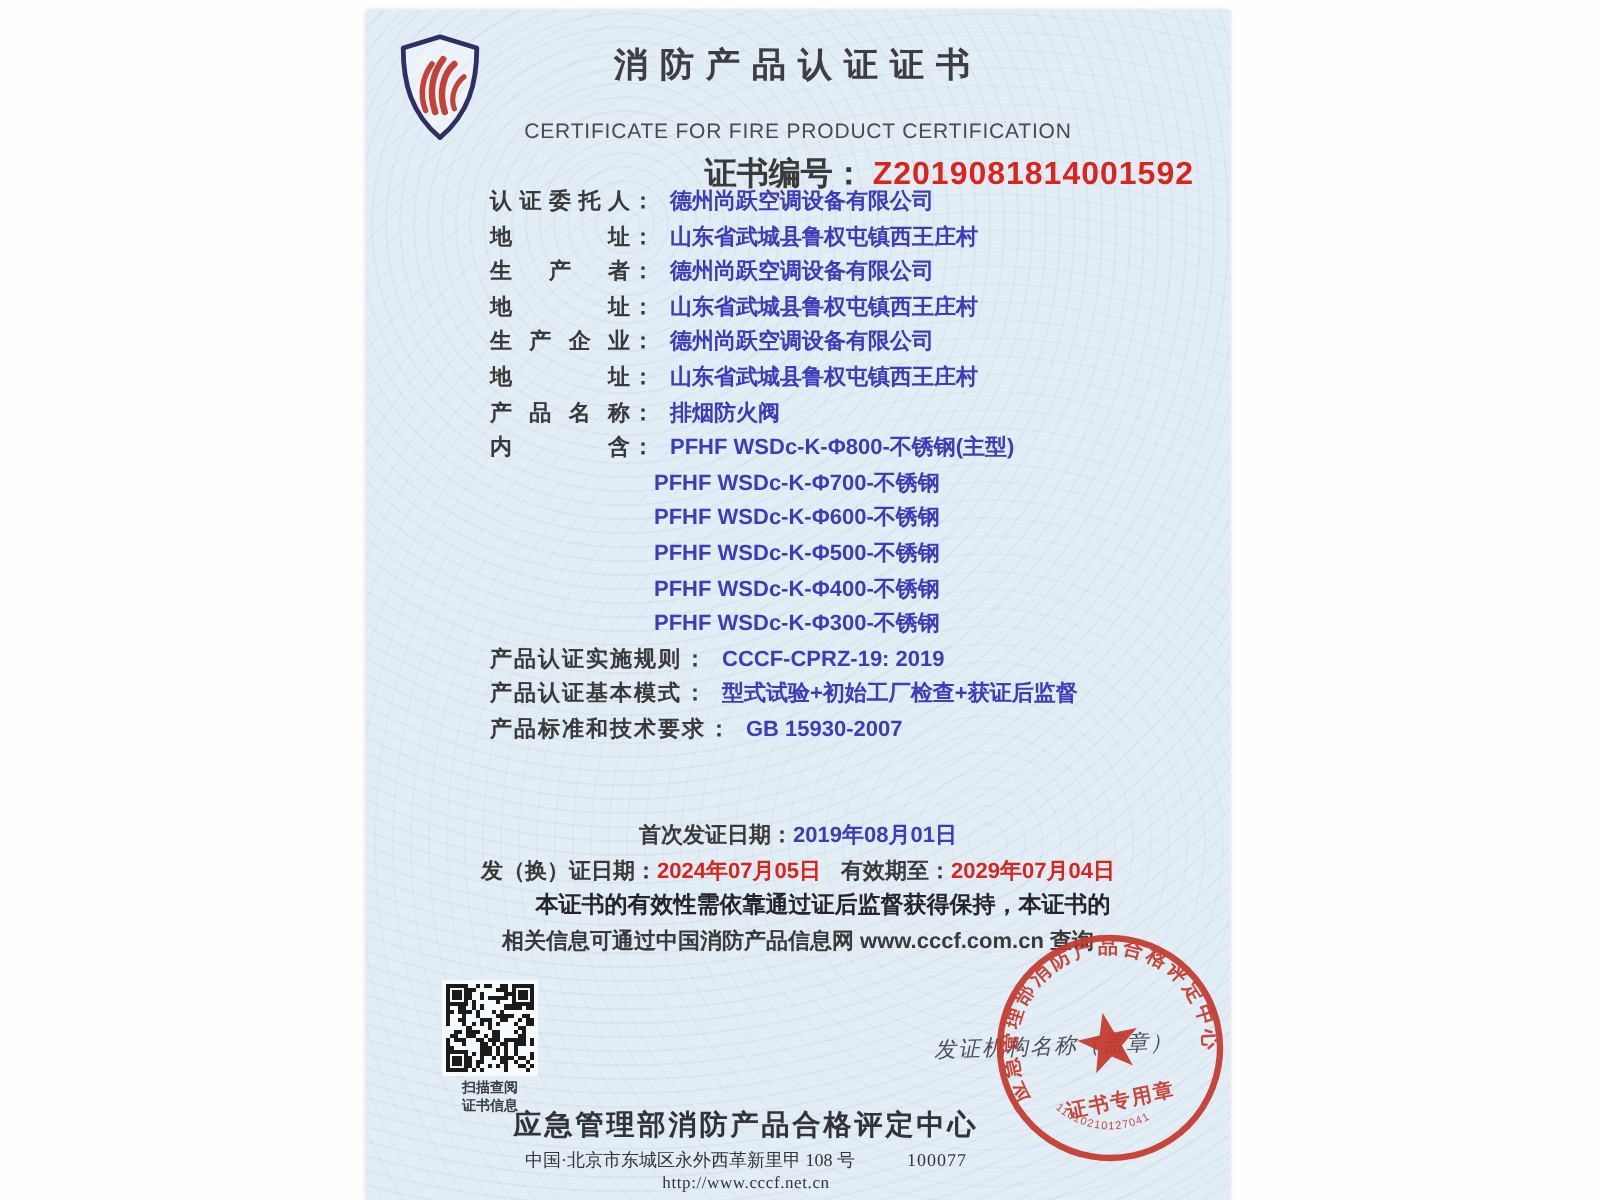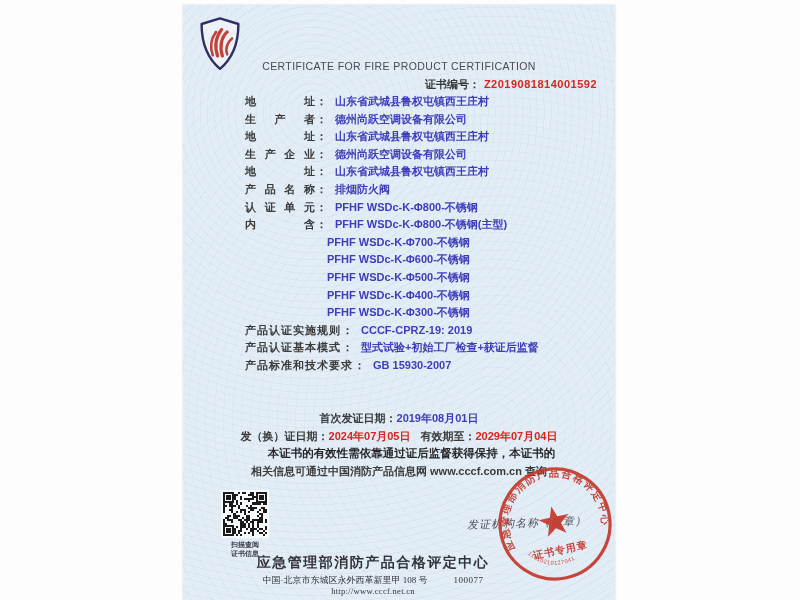--- a/index.html
+++ b/index.html
@@ -14,21 +14,21 @@
       repeating-radial-gradient(circle at 30% 18%, rgba(140,170,205,0.10) 0 1px, transparent 1px 7px),
       repeating-radial-gradient(circle at 72% 70%, rgba(140,170,205,0.08) 0 1px, transparent 1px 9px);
     box-shadow:0 0 2px rgba(120,140,160,.35); }
 
   
   .logo { position:absolute; left:13px; top:9px; width:48px; height:60px; }
   .title { position:absolute; left:0; right:0; top:16px; text-align:center;
     font-size:17px; font-weight:600; color:#3d3d42; letter-spacing:6px; }
   .subtitle { position:absolute; left:0; right:0; top:55px; text-align:center;
     font-size:10.5px; font-weight:500; color:#4a4a4f; letter-spacing:.4px; }
-  .certno { position:absolute; right:18px; top:72px; font-size:11px; font-weight:600; color:#3a3a3a; }
+  .certno { position:absolute; right:18px; top:72px; font-size:16px; font-weight:600; color:#3a3a3a; }
   .certno .num { color:#d8251d; margin-left:4px; letter-spacing:.5px; }
 
   
   .rows { position:absolute; left:62px; top:88px; width:352px;
     font-size:11px; font-weight:600; color:#3a3a3a; }
   .row { height:17.6px; line-height:17.6px; white-space:nowrap; }
   .row .lbl { display:inline-block; width:70px; text-align:justify; text-align-last:justify; vertical-align:top; }
   .row.wide .lbl { width:auto; text-align:center; text-align-last:auto; letter-spacing:1px; }
   .row .colon { margin-left:1px; }
   .row .val { margin-left:8px; color:#3d3dbb; }
@@ -82,33 +82,34 @@
 
     <svg class="logo" viewBox="0 0 60 72">
       <path d="M30,4 L53,11 C53,33 48,52 30,67 C12,52 7,33 7,11 Z" fill="rgba(255,255,255,0.35)" stroke="#2f2f63" stroke-width="3" stroke-linejoin="round"></path>
       <g fill="none" stroke="#c14338" stroke-linecap="round">
         <path d="M21,50 C17,40 19,29 25,21" stroke-width="3.4"></path>
         <path d="M27,51 C23,39 25,27 32,18" stroke-width="4"></path>
         <path d="M33,51 C29,39 32,27 39,21" stroke-width="4"></path>
         <path d="M39,49 C36,41 40,33 45,29" stroke-width="3.2"></path>
       </g>
     </svg>
+    <div class="title">消防产品认证证书</div>
     <div class="subtitle">CERTIFICATE FOR FIRE PRODUCT CERTIFICATION</div>
     <div class="certno">
       <span>证书编号：</span><span class="num">Z2019081814001592</span>
     </div>
 
     <div class="rows">
+      <div class="row"><span class="lbl">认证委托人</span><span class="colon">：</span><span class="val">德州尚跃空调设备有限公司</span></div>
       <div class="row"><span class="lbl">地址</span><span class="colon">：</span><span class="val">山东省武城县鲁权屯镇西王庄村</span></div>
       <div class="row"><span class="lbl">生产者</span><span class="colon">：</span><span class="val">德州尚跃空调设备有限公司</span></div>
       <div class="row"><span class="lbl">地址</span><span class="colon">：</span><span class="val">山东省武城县鲁权屯镇西王庄村</span></div>
       <div class="row"><span class="lbl">生产企业</span><span class="colon">：</span><span class="val">德州尚跃空调设备有限公司</span></div>
       <div class="row"><span class="lbl">地址</span><span class="colon">：</span><span class="val">山东省武城县鲁权屯镇西王庄村</span></div>
       <div class="row"><span class="lbl">产品名称</span><span class="colon">：</span><span class="val">排烟防火阀</span></div>
-      <div class="row"><span class="lbl">认证单元</span><span class="colon">：</span><span class="val">PFHF WSDc-K-Φ800-不锈钢</span></div>
       <div class="row"><span class="lbl">内含</span><span class="colon">：</span><span class="val">PFHF WSDc-K-Φ800-不锈钢(主型)</span></div>
       <div class="row cont"><span class="val">PFHF WSDc-K-Φ700-不锈钢</span></div>
       <div class="row cont"><span class="val">PFHF WSDc-K-Φ600-不锈钢</span></div>
       <div class="row cont"><span class="val">PFHF WSDc-K-Φ500-不锈钢</span></div>
       <div class="row cont"><span class="val">PFHF WSDc-K-Φ400-不锈钢</span></div>
       <div class="row cont"><span class="val">PFHF WSDc-K-Φ300-不锈钢</span></div>
       <div class="row wide"><span class="lbl">产品认证实施规则</span><span class="colon">：</span><span class="val">CCCF-CPRZ-19: 2019</span></div>
       <div class="row wide"><span class="lbl">产品认证基本模式</span><span class="colon">：</span><span class="val">型式试验+初始工厂检查+获证后监督</span></div>
       <div class="row wide"><span class="lbl">产品标准和技术要求</span><span class="colon">：</span><span class="val">GB 15930-2007</span></div>
     </div>

